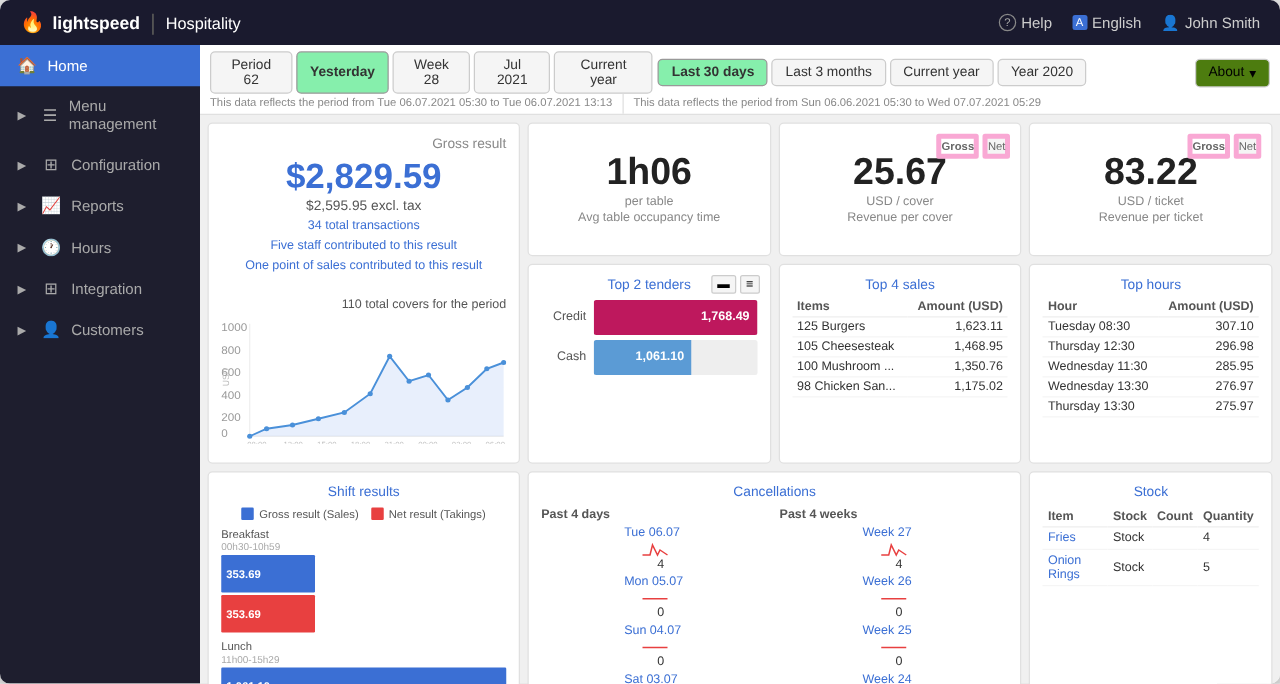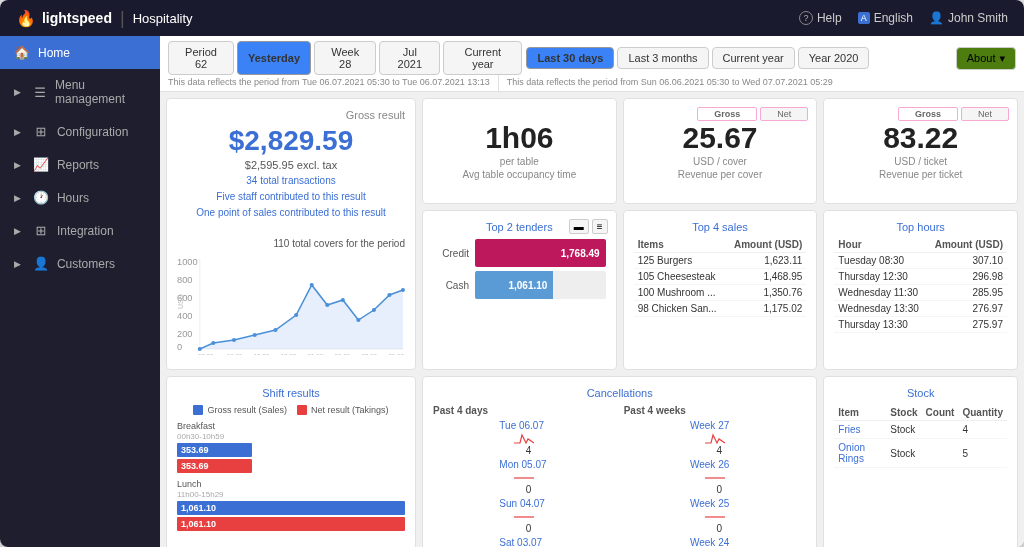--- a/index.html
+++ b/index.html
@@ -15,38 +15,38 @@
     .main-layout { display: flex; flex: 1; overflow: hidden; }
     
     .sidebar { width: 160px; background: #1e1e2e; flex-shrink: 0; display: flex; flex-direction: column; }
     .sidebar-item { display: flex; align-items: center; gap: 8px; padding: 9px 14px; cursor: pointer; color: #aaa; font-size: 12px; }
     .sidebar-item.active { background: #3b6fd4; color: #fff; }
     .sidebar-item-icon { font-size: 13px; width: 16px; text-align: center; }
     .sidebar-item-arrow { margin-left: auto; font-size: 10px; }
     
     .content { flex: 1; overflow: hidden; background: #f0f0f0; display: flex; flex-direction: column; }
     .tab-btn { padding: 4px 10px; border: 1px solid #ccc; border-radius: 4px; background: #f5f5f5; font-size: 11px; cursor: pointer; color: #333; }
-    .tab-btn.active { background: #3b82f6; border-color: #999; font-weight: 600; }
+    .tab-btn.active { background: #86efac; border-color: #999; font-weight: 600; }
     
     .dashboard { flex: 1; overflow-y: auto; padding: 6px; display: grid; grid-template-columns: 250px 1fr 1fr 1fr; grid-template-rows: auto auto auto; gap: 6px; }
     .card { background: #fff; border-radius: 4px; border: 1px solid #e0e0e0; padding: 10px; }
     
     .gross-card { grid-row: 1 / 3; grid-column: 1; display: flex; flex-direction: column; }
     .card-title { font-size: 11px; color: #888; text-align: right; margin-bottom: 4px; }
     .gross-amount { font-size: 28px; font-weight: 700; color: #3b6fd4; text-align: center; }
     .gross-tax { font-size: 11px; color: #555; text-align: center; margin: 2px 0; }
     .gross-links { font-size: 10px; color: #3b6fd4; text-align: center; line-height: 1.6; }
     .gross-covers { font-size: 10px; color: #555; text-align: right; margin-top: 17px; }
     .chart-area { flex: 1; position: relative; margin-top: 6px; }
     
     .kpi-card { display: flex; flex-direction: column; align-items: center; justify-content: center; min-height: 80px; }
     .kpi-value { font-size: 30px; font-weight: 700; color: #222; }
     .kpi-label { font-size: 10px; color: #888; margin-top: 2px; }
     .kpi-sub { font-size: 10px; color: #888; margin-top: 1px; }
-    .kpi-tab { font-size: 9px; padding: 1px 16px; border: 1px solid #f9a8d4; border-radius: 2px; cursor: pointer; color: #666; background: #f5f5f5; }
+    .kpi-tab { font-size: 9px; padding: 1px 0; border: 4px solid #f9a8d4; border-radius: 2px; cursor: pointer; color: #666; background: #f5f5f5; }
     .kpi-tab.active { background: #fff; font-weight: bold; }
     .kpi-accent-bar { height: 3px; border-radius: 0 0 4px 4px; margin: -10px -10px 6px; }
     .bar-blue { background: #3b6fd4; }
     .bar-orange { background: #e8912b; }
     .bar-green { background: #4caf50; }
     
     .tenders-card { position: relative; }
     .tenders-title { font-size: 11px; color: #3b6fd4; text-align: center; margin-bottom: 6px; }
     .tender-row { display: flex; align-items: center; gap: 6px; margin: 4px 0; }
     .tender-label { font-size: 10px; color: #555; width: 36px; text-align: right; flex-shrink: 0; }
@@ -77,21 +77,21 @@
     .shift-card { grid-column: 1; }
     .shift-title { font-size: 11px; color: #3b6fd4; text-align: center; margin-bottom: 6px; }
     .shift-legend { display: flex; gap: 10px; justify-content: center; margin-bottom: 6px; }
     .legend-item { display: flex; align-items: center; gap: 4px; font-size: 9px; color: #555; }
     .legend-dot { width: 10px; height: 10px; border-radius: 1px; }
     .legend-blue { background: #3b6fd4; }
     .legend-red { background: #e84040; }
     .shift-row { margin-bottom: 6px; }
     .shift-row-label { font-size: 9px; color: #555; margin-bottom: 2px; }
     .shift-bar-row { display: flex; flex-direction: column; gap: 2px; }
-    .shift-bar { height: 14px; display: flex; align-items: center; border-radius: 1px; }
+    .shift-bar { height: 30px; display: flex; align-items: center; border-radius: 1px; }
     .shift-bar-label { font-size: 9px; color: #fff; padding: 0 4px; font-weight: 600; }
     
     .cancel-card { grid-column: 2 / 4; }
     .cancel-title { font-size: 11px; color: #3b6fd4; text-align: center; margin-bottom: 6px; }
     .cancel-grid { display: grid; grid-template-columns: 1fr 1fr; gap: 8px; }
     .cancel-col-title { font-size: 10px; font-weight: 600; color: #555; margin-bottom: 4px; }
     .cancel-row { display: flex; align-items: center; justify-content: space-between; margin: 3px 0; font-size: 10px; color: #333; flex-direction: column; }
     .cancel-day { color: #3b6fd4; min-width: 50px; }
     .cancel-spark { display: flex; align-items: center; justify-content: center; width: 30px; }
     .cancel-spark-line { width: 24px; height: 14px; }

